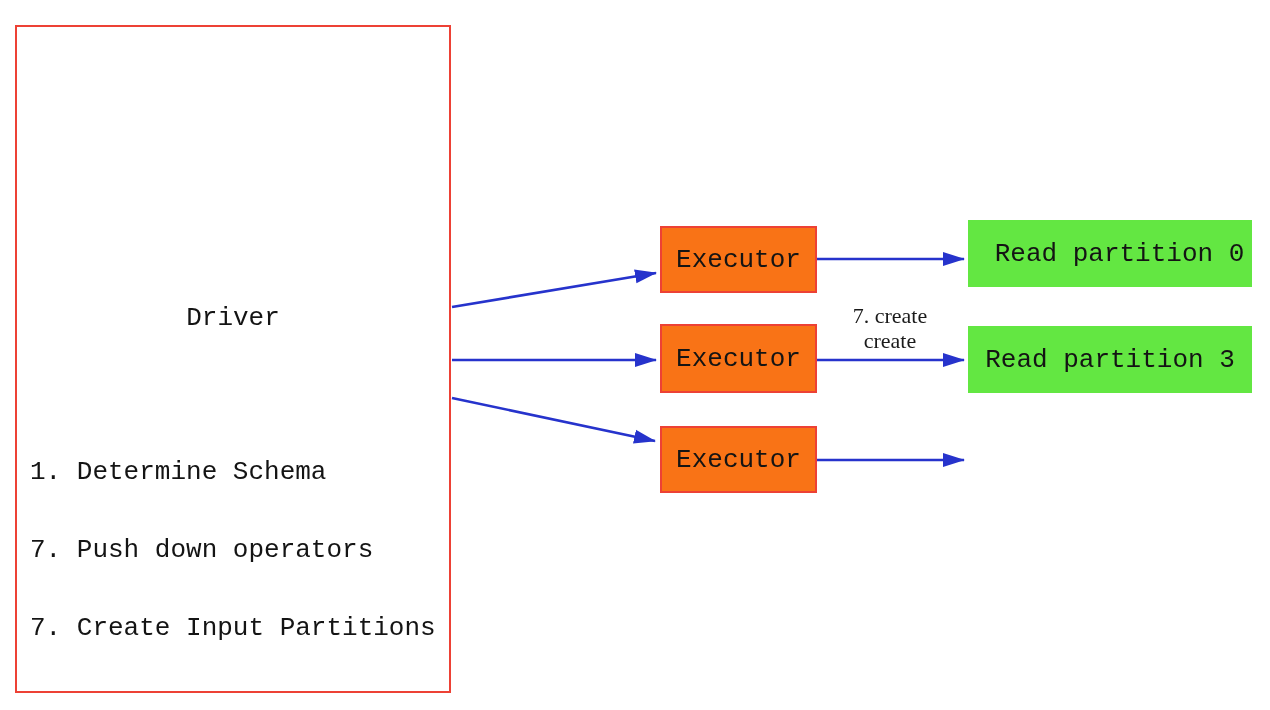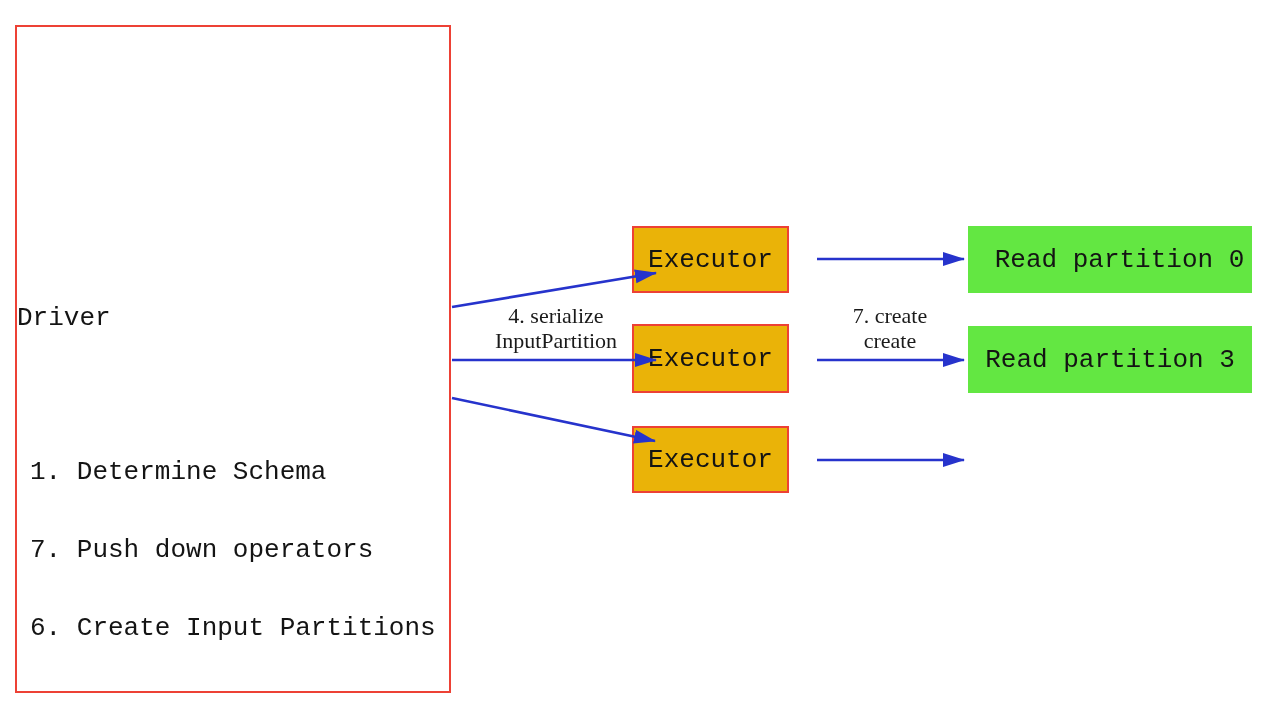--- a/index.html
+++ b/index.html
@@ -10,37 +10,37 @@
     --bg:#ffffff;
   }
   *{margin:0;padding:0;box-sizing:border-box;}
   html,body{width:1270px;height:710px;background:var(--bg);overflow:hidden;}
   .stage{position:relative;width:1270px;height:710px;background:var(--bg);
          font-family:"Liberation Mono","DejaVu Sans Mono",monospace;color:var(--text);}
 
   
   .driver-box{position:absolute;left:15px;top:25px;width:436px;height:668px;
               border:2px solid var(--box-border);background:#ffffff;}
-  .driver-title{position:absolute;left:0;right:0;top:278px;text-align:left;
+  .driver-title{position:absolute;left:0;right:0;top:278px;text-align:center;
                 font-size:26px;line-height:26px;letter-spacing:0;}
   .driver-steps{position:absolute;left:13px;top:380px;font-size:26px;line-height:26px;white-space:pre;}
 
-  .exec-box{position:absolute;left:632px;width:157px;height:67px;
-            border:2px solid var(--box-border);background:#eab308;
+  .exec-box{position:absolute;left:660px;width:157px;height:67px;
+            border:2px solid var(--box-border);background:#f97316;
             display:flex;align-items:center;justify-content:center;
             font-size:26px;}
   .exec-1{top:226px;}
   .exec-2{top:324px;height:69px;}
   .exec-3{top:426px;}
 
   .part-box{position:absolute;left:968px;width:284px;height:67px;
             background:var(--partition-fill);
             display:flex;align-items:center;justify-content:center;
             font-size:26px;white-space:pre;}
-  .part-0{top:226px;padding-left:19px;}
+  .part-0{top:220px;padding-left:19px;}
   .part-1{top:326px;}
   .part-2{top:425px;}
 
   
   .edge-label{position:absolute;text-align:center;
               font-family:"Liberation Serif","DejaVu Serif",serif;
               font-size:22px;line-height:25px;color:#1a1a1a;}
   .edge-label-serialize{left:456px;top:303px;width:200px;}
   .edge-label-reader{left:818px;top:303px;width:144px;}
 
@@ -67,33 +67,29 @@
     <line x1="817" y1="259" x2="964" y2="259" marker-end="url(#ah)"></line>
     <line x1="817" y1="360" x2="964" y2="360" marker-end="url(#ah)"></line>
     <line x1="817" y1="460" x2="964" y2="460" marker-end="url(#ah)"></line>
   </svg>
 
   <div class="driver-box">
     <div class="driver-title">Driver</div>
     <div class="driver-steps">
       <div>1. Determine Schema</div>
       <div>7. Push down operators</div>
-      <div>6. Create Input Partitions</div>
+      <div>7. Create Input Partitions</div>
     </div>
   </div>
 
   <div class="exec-box exec-1">Executor</div>
   <div class="exec-box exec-2">Executor</div>
   <div class="exec-box exec-3">Executor</div>
 
   <div class="part-box part-0">Read partition 0</div>
   <div class="part-box part-1">Read partition 3</div>
 
-  <div class="edge-label edge-label-serialize">
-    <div>4. serialize</div>
-    <div>InputPartition</div>
-  </div>
   <div class="edge-label edge-label-reader">
     <div>7. create</div>
     <div>create</div>
   </div>
 
 </div>
 
 </body></html>

